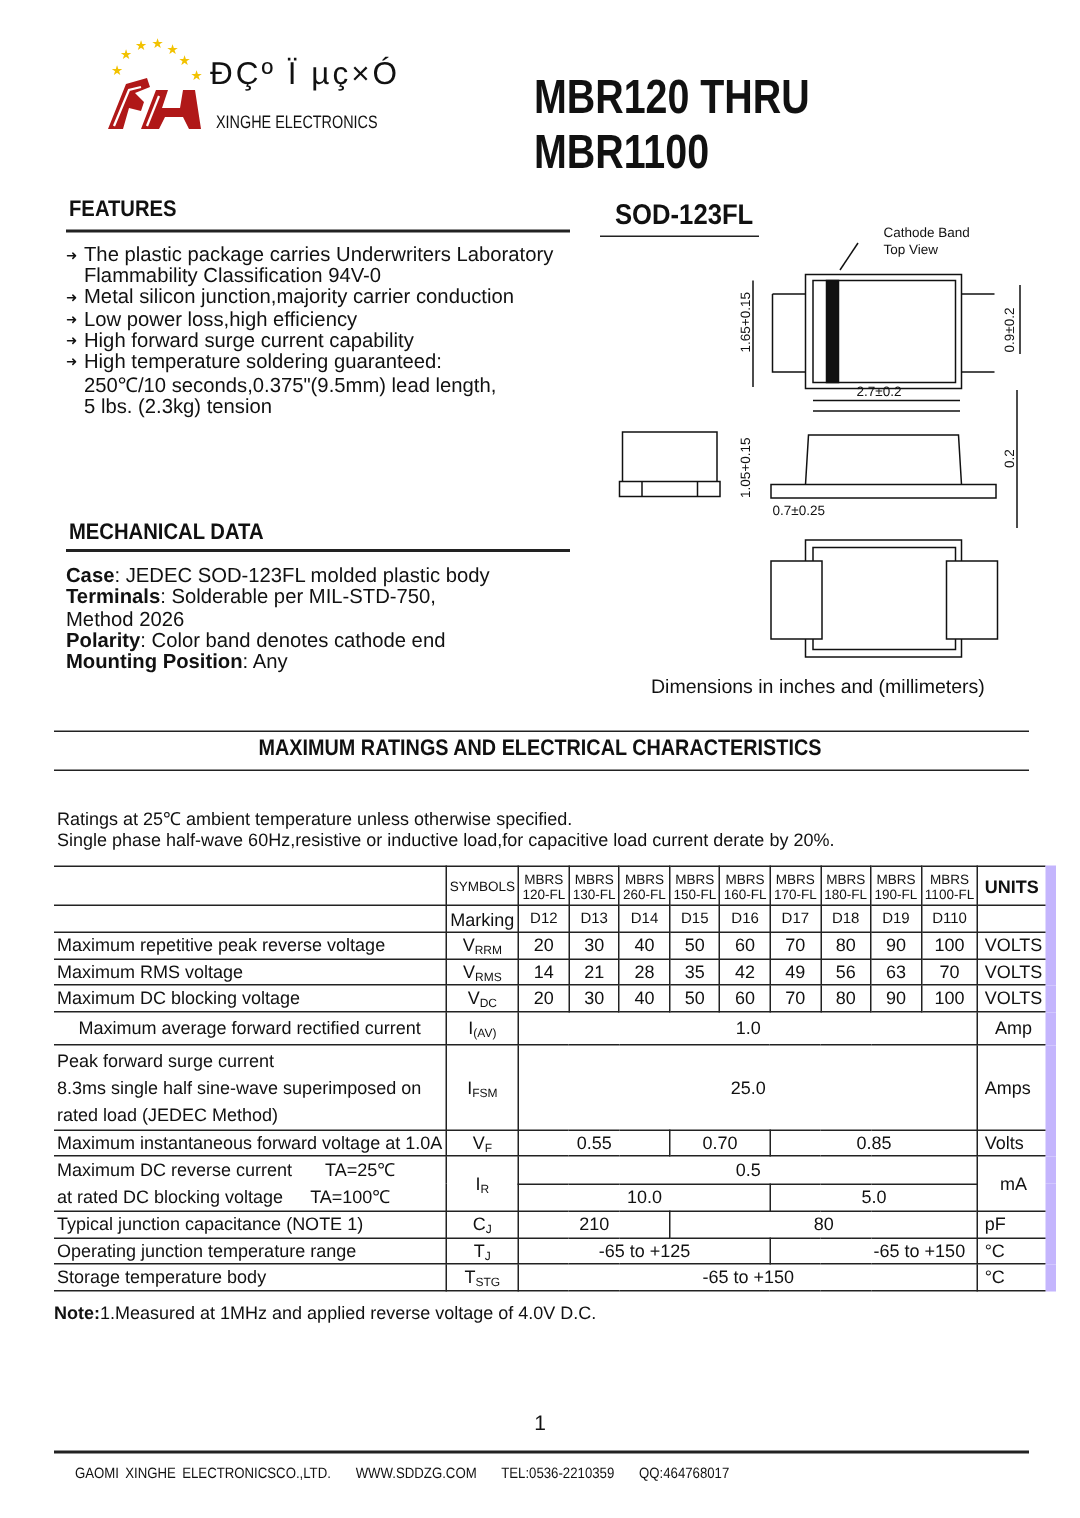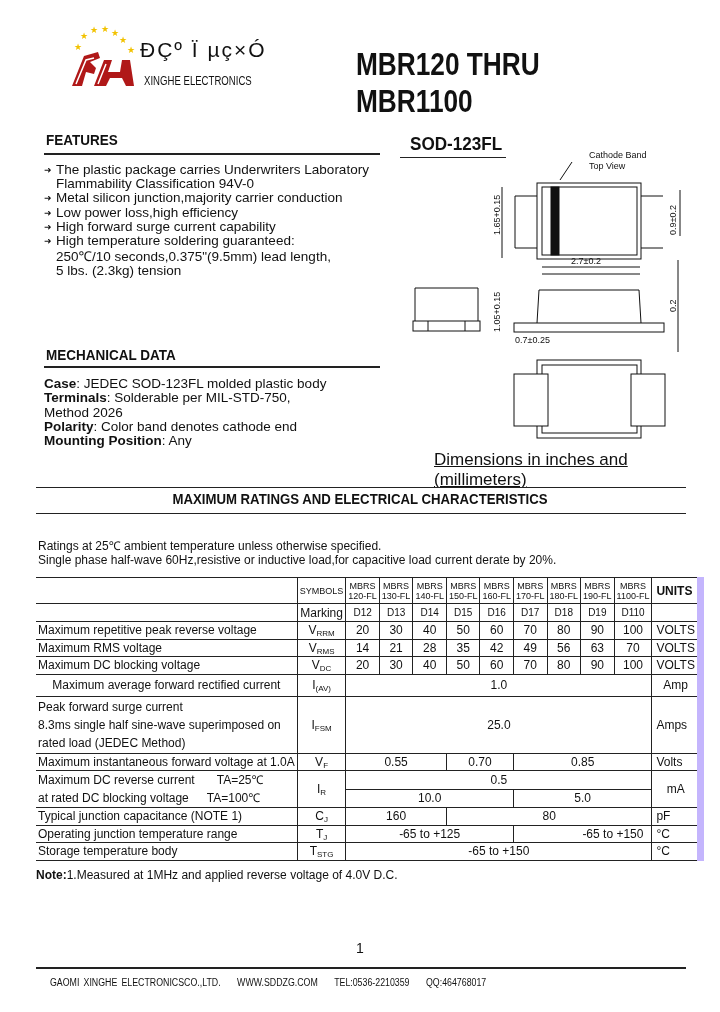--- a/index.html
+++ b/index.html
@@ -17,21 +17,21 @@
   .hr { height: 1.5px; background: #222; }
 
   .feat-list { left: 44px; top: 163px; width: 340px; font-size: 13.5px; line-height: 14.2px; list-style: none; }
   .feat-list li { position: relative; padding-left: 12px; }
   .feat-list li .bullet { position: absolute; left: 0; top: 0; font-size: 9px; }
 
   .mech { left: 44px; top: 377px; font-size: 13.5px; line-height: 14.3px; width: 340px; }
   .mech b { font-weight: bold; }
 
   .pkg-title { left: 410px; top: 133px; font-size: 19px; font-weight: bold; transform: scaleX(0.9); transform-origin: left; }
-  .dims-note { left: 434px; top: 450px; font-size: 17px; text-decoration: underline; }
+  .dims-note { left: 434px; top: 450px; font-size: 13px; }
 
   
   .maxtitle { left: 0; width: 720px; top: 490px; text-align: center; font-size: 15px; font-weight: bold; transform: scaleX(0.88); }
   .ratings { left: 38px; top: 539px; font-size: 12px; line-height: 14px; }
 
   table.spec { position: absolute; left: 36px; top: 577px; width: 645px; border-collapse: collapse; font-size: 12px; }
   table.spec td { border: 1px solid #222; padding: 0 2px; height: 17.5px; text-align: center; vertical-align: middle; white-space: nowrap; }
   table.spec td.desc { text-align: left; border-left: none; padding-left: 2px; font-size: 12px; }
   table.spec td.units { text-align: left; padding-left: 4px; border-right: 7px solid #c4b5fd; }
   table.spec .hdr td { height: 26px; font-size: 9px; line-height: 10px; }
@@ -169,21 +169,21 @@
     <td>
           <div>MBRS</div>
           <div>120-FL</div>
         </td>
     <td>
           <div>MBRS</div>
           <div>130-FL</div>
         </td>
     <td>
           <div>MBRS</div>
-          <div>140-FL</div>
+          <div>260-FL</div>
         </td>
     <td>
           <div>MBRS</div>
           <div>150-FL</div>
         </td>
     <td>
           <div>MBRS</div>
           <div>160-FL</div>
         </td>
     <td>
@@ -293,21 +293,21 @@
     <td colspan="9">0.5</td>
     <td class="units" rowspan="2" style="text-align:center;">mA</td>
   </tr>
   <tr>
     <td colspan="5">10.0</td>
     <td colspan="4">5.0</td>
   </tr>
   <tr>
     <td class="desc">Typical junction capacitance (NOTE 1)</td>
     <td><span>C</span><sub>J</sub></td>
-    <td colspan="3">160</td>
+    <td colspan="3">210</td>
     <td colspan="6">80</td>
     <td class="units">pF</td>
   </tr>
   <tr>
     <td class="desc">Operating junction temperature range</td>
     <td><span>T</span><sub>J</sub></td>
     <td colspan="5">-65 to +125</td>
     <td colspan="4" style="text-align:right; padding-right:8px;">-65 to +150</td>
     <td class="units">°C</td>
   </tr>

